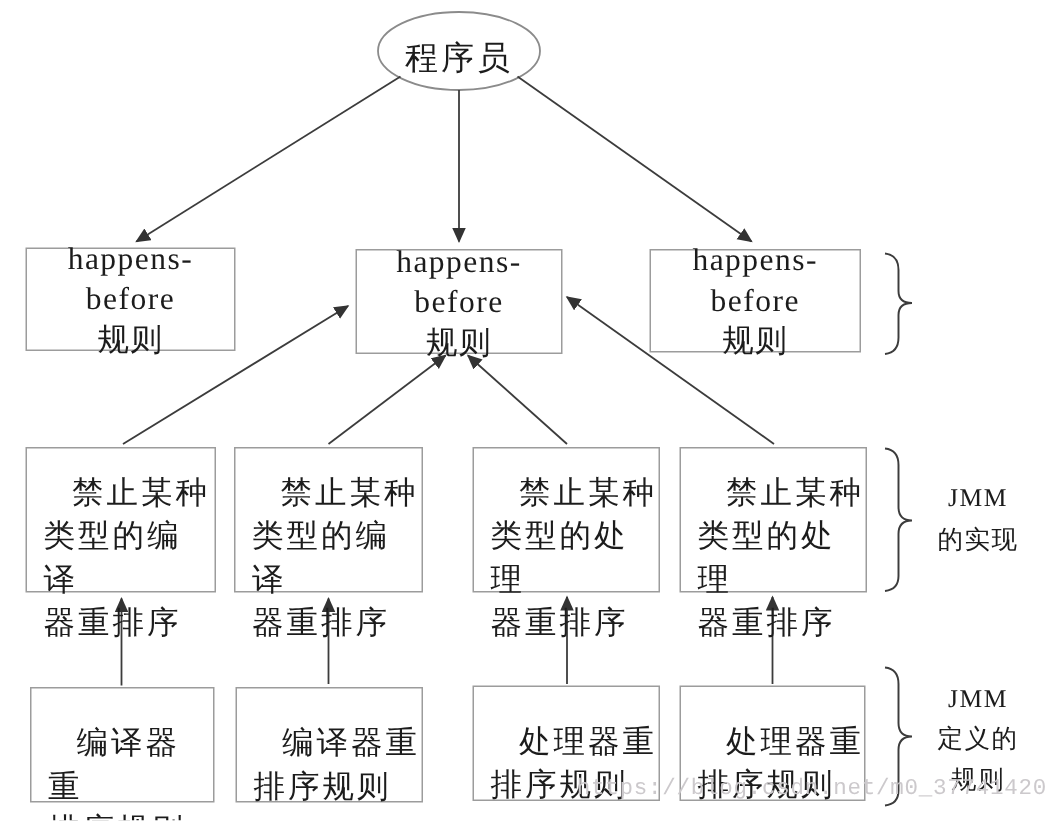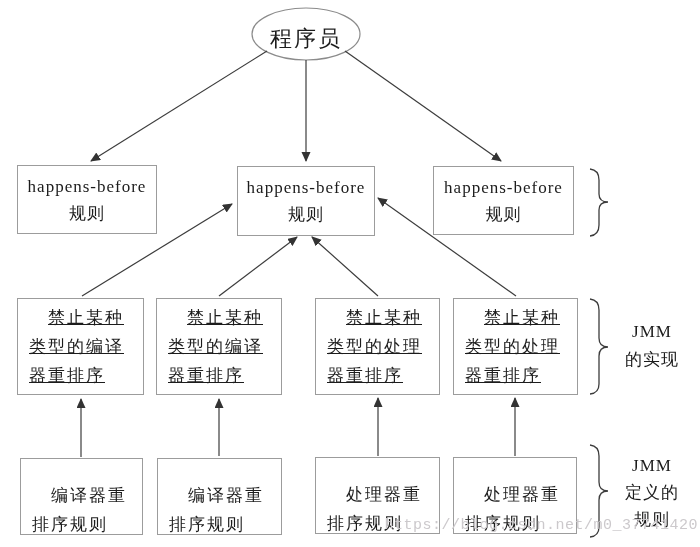--- a/index.html
+++ b/index.html
@@ -3,28 +3,28 @@
 <meta charset="utf-8">
 <style>
   html,body{margin:0;padding:0;background:#fff;}
   .stage{
     position:relative;width:700px;height:547px;background:#ffffff;overflow:hidden;
     font-family:"Liberation Serif","DejaVu Serif",serif;color:#1c1c1c;
   }
   .connectors{position:absolute;left:0;top:0;width:700px;height:547px;}
   .box{
     position:absolute;border:1px solid #9c9c9c;background:#ffffff;
-    box-sizing:border-box;white-space:pre-line;font-size:17px;
+    box-sizing:border-box;white-space:pre-line;font-size:21px;
   }
   .hb{
     display:flex;align-items:center;justify-content:center;
     text-align:center;line-height:27px;letter-spacing:1px;
   }
   .para{line-height:29px;letter-spacing:2px;padding-left:11px;text-indent:19px;}
-  .pt3{padding-top:4px;text-decoration:underline;}
+  .pt3{padding-top:15px;}
   .pt8{padding-top:22px;}
   .node-label{
     position:absolute;text-align:center;font-size:22px;letter-spacing:2px;
   }
   .ann{
     position:absolute;text-align:center;font-size:17px;letter-spacing:1px;
     white-space:pre-line;
   }
   .ann-lh24{line-height:24px;}
   .ann-lh28{line-height:28px;}

